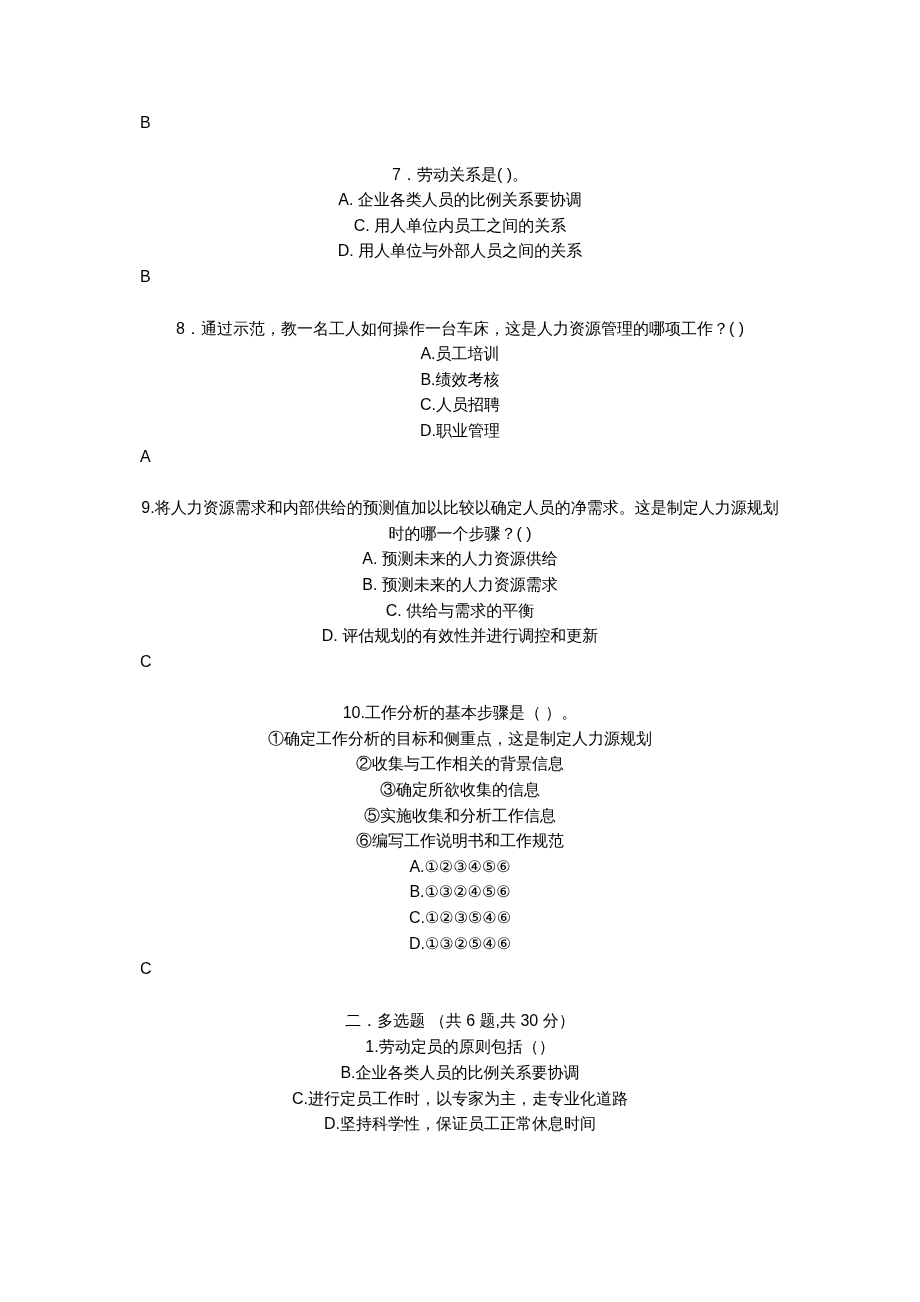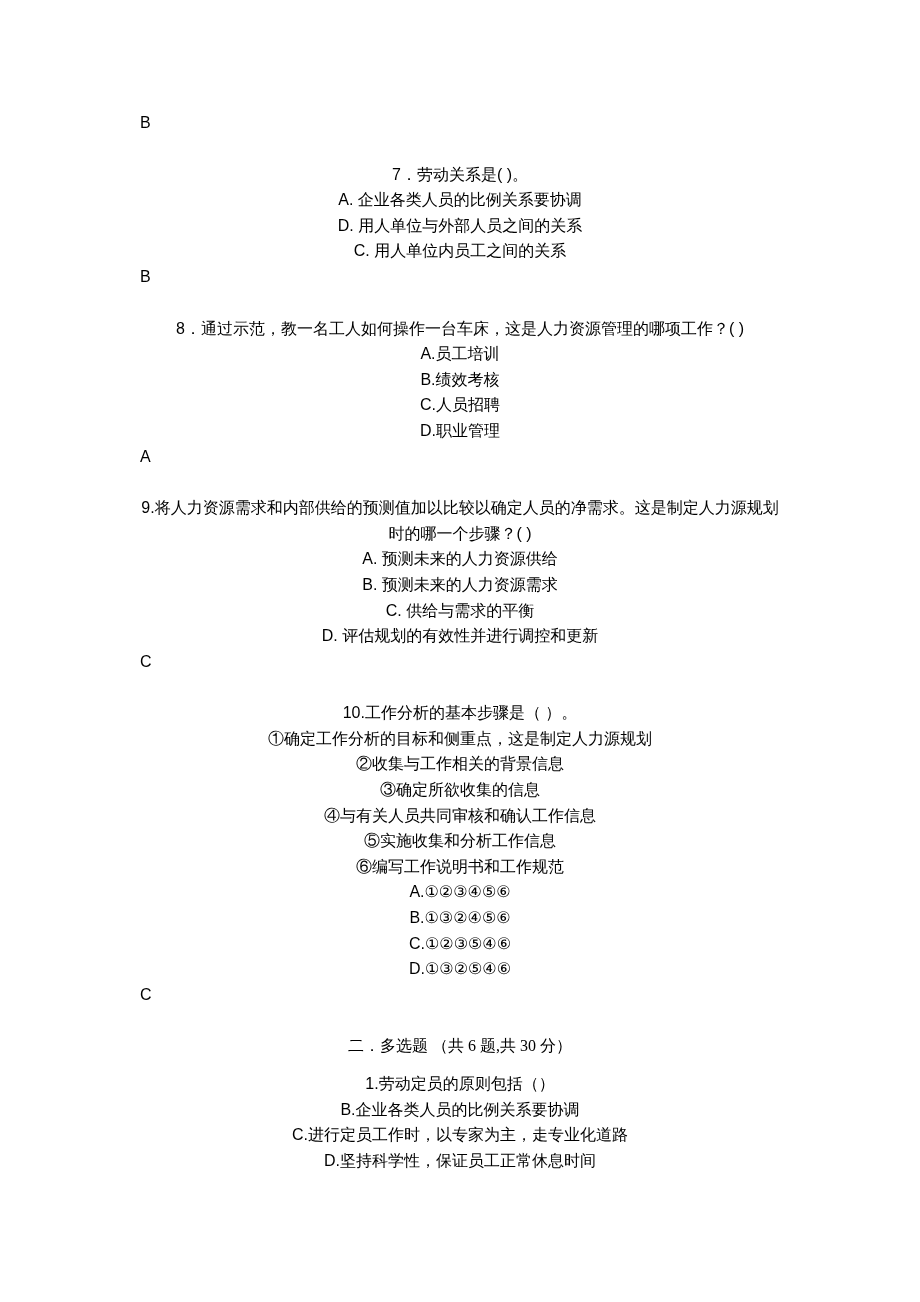--- a/index.html
+++ b/index.html
@@ -17,36 +17,35 @@
       margin-bottom: 26px;
     }
     .line {
       margin: 0;
       text-align: center;
     }
     .answer {
       margin: 0;
     }
     .section-header {
-      margin-bottom: 12px;
-      font-family: Liberation Serif, serif;
+      margin-bottom: 1px;
     }
   </style>
 </head>
 <body>
 
 <div class="block">
   <p class="answer">B</p>
 </div>
 
 <div class="block">
   <p class="line">7．劳动关系是( )。</p>
   <p class="line">A. 企业各类人员的比例关系要协调</p>
+  <p class="line">C. 用人单位内员工之间的关系</p>
   <p class="line">D. 用人单位与外部人员之间的关系</p>
-  <p class="line">C. 用人单位内员工之间的关系</p>
   <p class="answer">B</p>
 </div>
 
 <div class="block">
   <p class="line">8．通过示范，教一名工人如何操作一台车床，这是人力资源管理的哪项工作？( )</p>
   <p class="line">A.员工培训</p>
   <p class="line">B.绩效考核</p>
   <p class="line">C.人员招聘</p>
   <p class="line">D.职业管理</p>
   <p class="answer">A</p>
@@ -60,21 +59,20 @@
   <p class="line">C. 供给与需求的平衡</p>
   <p class="line">D. 评估规划的有效性并进行调控和更新</p>
   <p class="answer">C</p>
 </div>
 
 <div class="block">
   <p class="line">10.工作分析的基本步骤是（ ）。</p>
   <p class="line">①确定工作分析的目标和侧重点，这是制定人力源规划</p>
   <p class="line">②收集与工作相关的背景信息</p>
   <p class="line">③确定所欲收集的信息</p>
-  <p class="line">④与有关人员共同审核和确认工作信息</p>
   <p class="line">⑤实施收集和分析工作信息</p>
   <p class="line">⑥编写工作说明书和工作规范</p>
   <p class="line">A.①②③④⑤⑥</p>
   <p class="line">B.①③②④⑤⑥</p>
   <p class="line">C.①②③⑤④⑥</p>
   <p class="line">D.①③②⑤④⑥</p>
   <p class="answer">C</p>
 </div>
 
 <div class="block">

